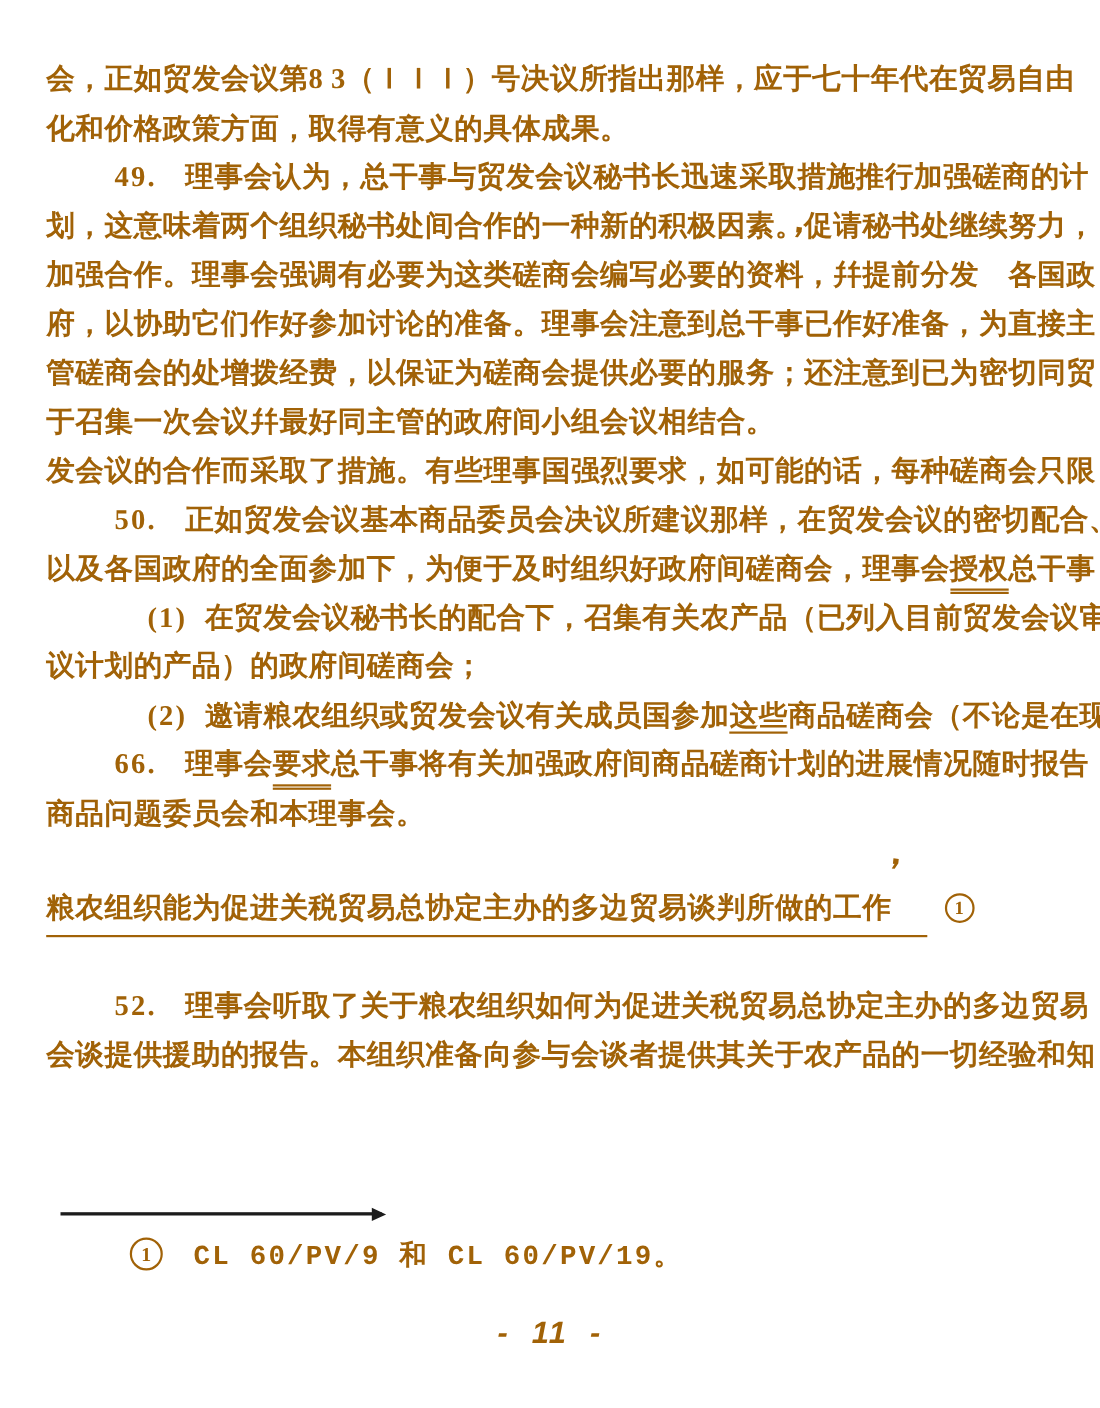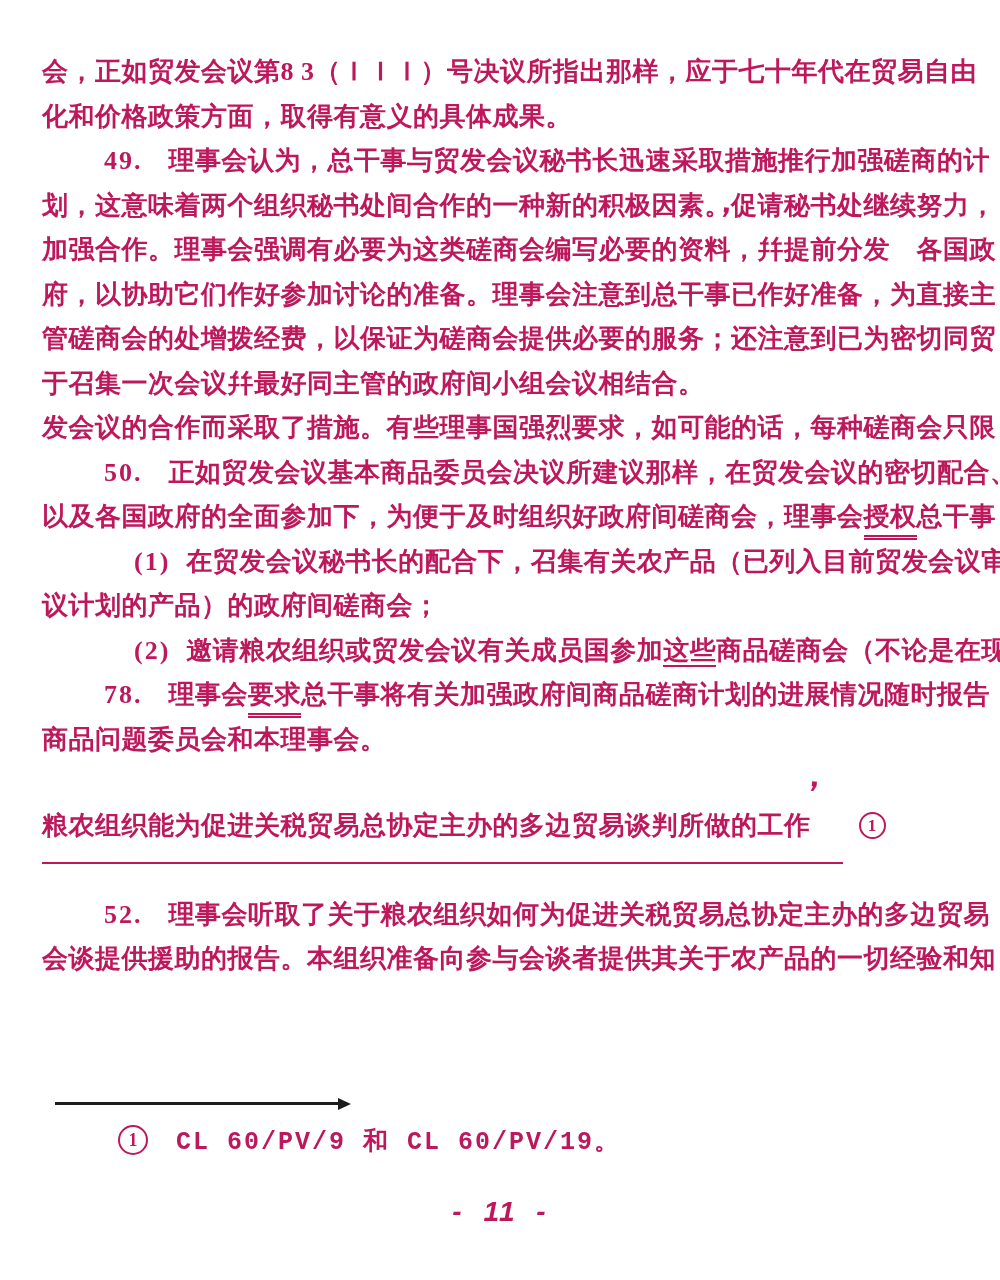--- a/index.html
+++ b/index.html
@@ -1,35 +1,35 @@
 <!DOCTYPE html>
 <html><head>
 <meta charset="utf-8">
 <style>
   html,body { margin:0; padding:0; background:#e8e6e2; }
   .page {
     position:relative; width:1000px; height:1280px; margin:0 auto;
-    background:#ffffff; color:#be185d; overflow:hidden;
+    background:#ffffff; color:#a16207; overflow:hidden;
     font-family:"Liberation Serif","DejaVu Serif",serif; font-weight:600;
   }
   .body-text { position:absolute; left:42px; top:50px; width:923px; }
   .line {
     display:block; font-size:26px; line-height:44.5px; height:44.5px;
     white-space:nowrap; letter-spacing:0.5px;
   }
   .line.fill { text-align:justify; text-align-last:justify; text-justify:inter-character; }
   .line.indent-para { padding-left:62px; }
   .line.indent-item { padding-left:92px; }
   .para-num { margin-right:26px; letter-spacing:2px; }
   .indent-item .para-num { margin-right:16px; }
   .u-double { border-bottom:5px double currentColor; padding-bottom:4px; }
   .u-single { border-bottom:2px solid currentColor; padding-bottom:0; }
   .u-dashed { border-bottom:2px dashed currentColor; padding-bottom:2px;
               text-decoration:underline dashed; text-underline-offset:7px; }
-  .u-head   { border-bottom:2px solid currentColor; padding-bottom:22px; padding-right:32px; }
+  .u-head   { border-bottom:2px solid currentColor; padding-bottom:10px; padding-right:32px; }
   .heading-line { margin-top:42px; margin-bottom:44px; }
   .circ {
     display:inline-flex; align-items:center; justify-content:center;
     width:27px; height:27px; border:2px solid currentColor; border-radius:50%;
     font-size:17px; line-height:1; letter-spacing:0; vertical-align:3px; margin-left:16px;
     box-sizing:border-box;
   }
   .hand-comma {
     position:absolute; font-size:34px; font-weight:700; transform:rotate(6deg);
     line-height:1;
@@ -70,21 +70,21 @@
       <div class="line fill"><span class="">加强合作。理事会强调有必要为这类磋商会编写必要的资料，幷提前分发　各国政</span></div>
       <div class="line fill"><span class="">府，以协助它们作好参加讨论的准备。理事会注意到总干事已作好准备，为直接主</span></div>
       <div class="line fill"><span class="">管磋商会的处增拨经费，以保证为磋商会提供必要的服务；还注意到已为密切同贸</span></div>
       <div class="line"><span class="">于召集一次会议幷最好同主管的政府间小组会议相结合。</span></div>
       <div class="line fill"><span class="">发会议的合作而采取了措施。有些理事国强烈要求，如可能的话，每种磋商会只限</span></div>
       <div class="line fill indent-para"><span class="para-num ">50.</span><span class="">正如贸发会议基本商品委员会决议所建议那样，在贸发会议的密切配合、</span></div>
       <div class="line fill"><span class="">以及各国政府的全面参加下，为便于及时组织好政府间磋商会，理事会</span><span class="u-double">授权</span><span class="">总干事：</span></div>
       <div class="line fill indent-item"><span class="para-num ">(1)</span><span class="">在贸发会议秘书长的配合下，召集有关农产品（已列入目前贸发会议审</span></div>
       <div class="line"><span class="">议计划的产品）的政府间磋商会；</span></div>
       <div class="line fill indent-item"><span class="para-num ">(2)</span><span class="">邀请粮农组织或贸发会议有关成员国参加</span><span class="u-single">这些</span><span class="">商品磋商会（不论是在现</span></div>
-      <div class="line fill indent-para"><span class="para-num ">78.</span><span class="">理事会</span><span class="u-double">要求</span><span class="">总干事将有关加强政府间商品磋商计划的进展情况随时报告</span></div>
+      <div class="line fill indent-para"><span class="para-num ">66.</span><span class="">理事会</span><span class="u-double">要求</span><span class="">总干事将有关加强政府间商品磋商计划的进展情况随时报告</span></div>
       <div class="line"><span class="">商品问题委员会和本理事会。</span></div>
       <div class="line heading-line"><span class="u-head">粮农组织能为促进关税贸易总协定主办的多边贸易谈判所做的工作</span><span class="circ ">1</span></div>
       <div class="line fill indent-para"><span class="para-num ">52.</span><span class="">理事会听取了关于粮农组织如何为促进关税贸易总协定主办的多边贸易</span></div>
       <div class="line fill"><span class="">会谈提供援助的报告。本组织准备向参与会谈者提供其关于农产品的一切经验和知</span></div>
     </div>
 
   <div class="footnote-divider"></div>
 
   <div class="footnote-row">
     <span class="circ">1</span>

